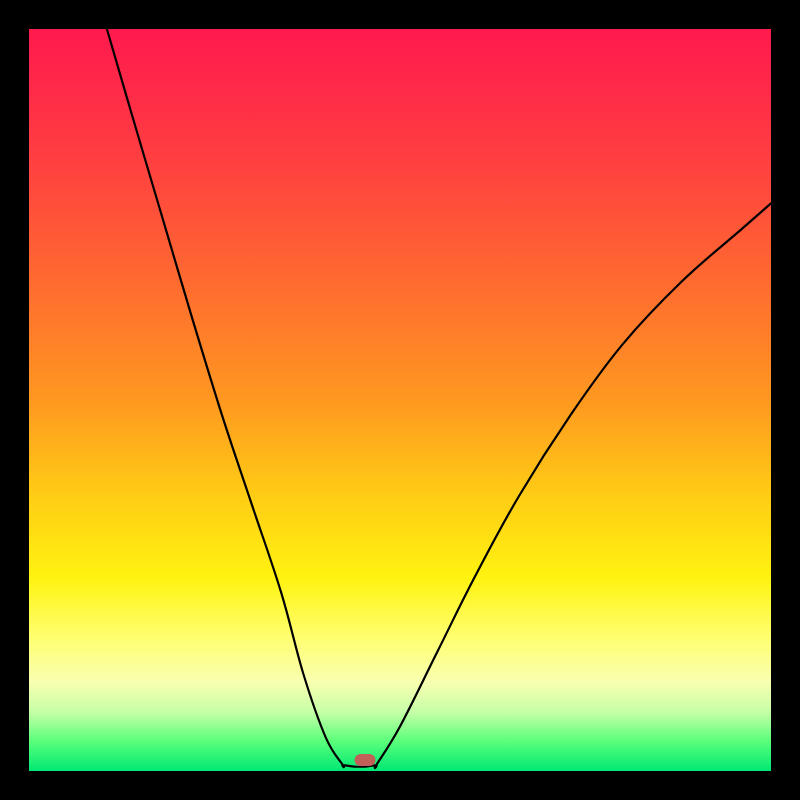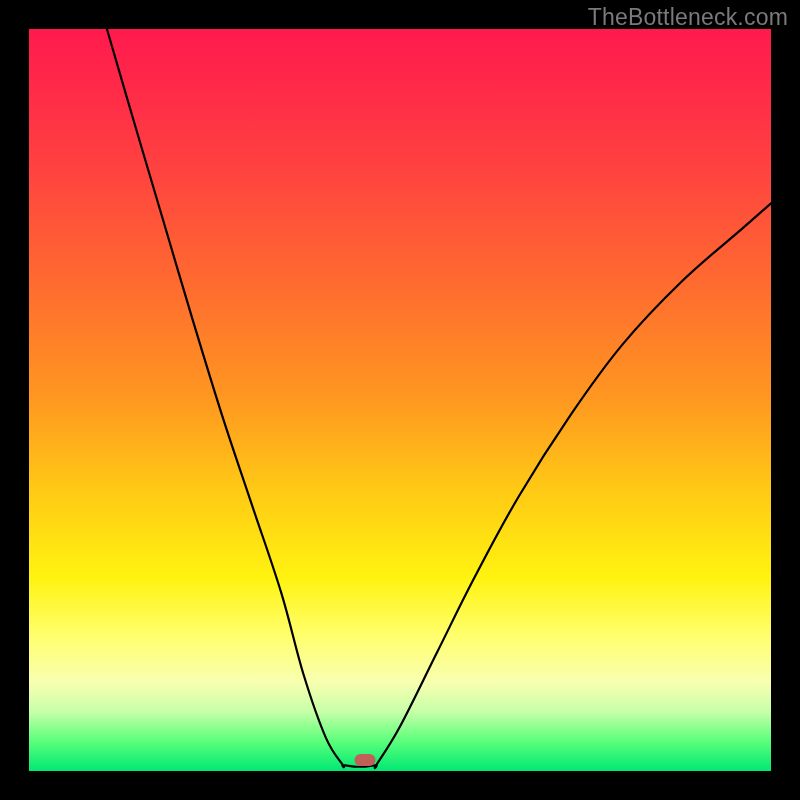--- a/index.html
+++ b/index.html
@@ -71,15 +71,14 @@
 
 <div class="frame">
 
   <div class="plot-area">
     <svg class="curve" viewBox="0 0 742 742" preserveAspectRatio="none">
       <path id="curve-path" fill="none" stroke-width="2.2" stroke-linecap="round" stroke-linejoin="round" d="M 77.91 0.00 C 82.58 16.03, 93.86 54.98, 103.88 89.04 C 113.90 123.10, 122.88 153.15, 133.56 189.21 C 144.24 225.27, 152.56 253.99, 163.24 289.38 C 173.92 324.77, 182.24 352.45, 192.92 385.84 C 203.60 419.23, 211.92 442.83, 222.60 474.88 C 233.28 506.93, 242.93 533.20, 252.28 563.92 C 261.63 594.64, 266.53 619.50, 274.54 645.54 C 282.55 671.58, 289.72 692.32, 296.80 708.61 C 303.88 724.90, 310.79 731.12, 313.87 736.06 C 316.94 741.01, 311.86 735.80, 313.87 736.06 C 315.87 736.33, 320.99 737.28, 325.00 737.55 C 329.00 737.82, 332.12 737.82, 336.13 737.55 C 340.13 737.28, 345.25 736.33, 347.26 736.06 C 349.26 735.80, 342.98 743.01, 347.26 736.06 C 351.53 729.12, 360.05 717.78, 371.00 697.48 C 381.95 677.18, 394.74 649.99, 408.10 623.28 C 421.46 596.57, 430.51 577.13, 445.20 549.08 C 459.89 521.03, 472.36 496.84, 489.72 467.46 C 507.08 438.08, 522.96 413.22, 541.66 385.84 C 560.36 358.46, 573.57 339.39, 593.60 315.35 C 613.63 291.31, 631.59 272.98, 652.96 252.28 C 674.33 231.58, 696.29 214.36, 712.32 200.34 C 728.35 186.32, 736.66 179.04, 742.00 174.37" stroke="#000000"></path>
     </svg>
     <div class="marker" id="valley-marker" style="left: 336.126px; top: 730.87px; background: rgb(192, 96, 88);"></div>
   </div>
 
-  <div class="watermark">TheBottleneck.com</div>
 
 </div>
 
 </body></html>

